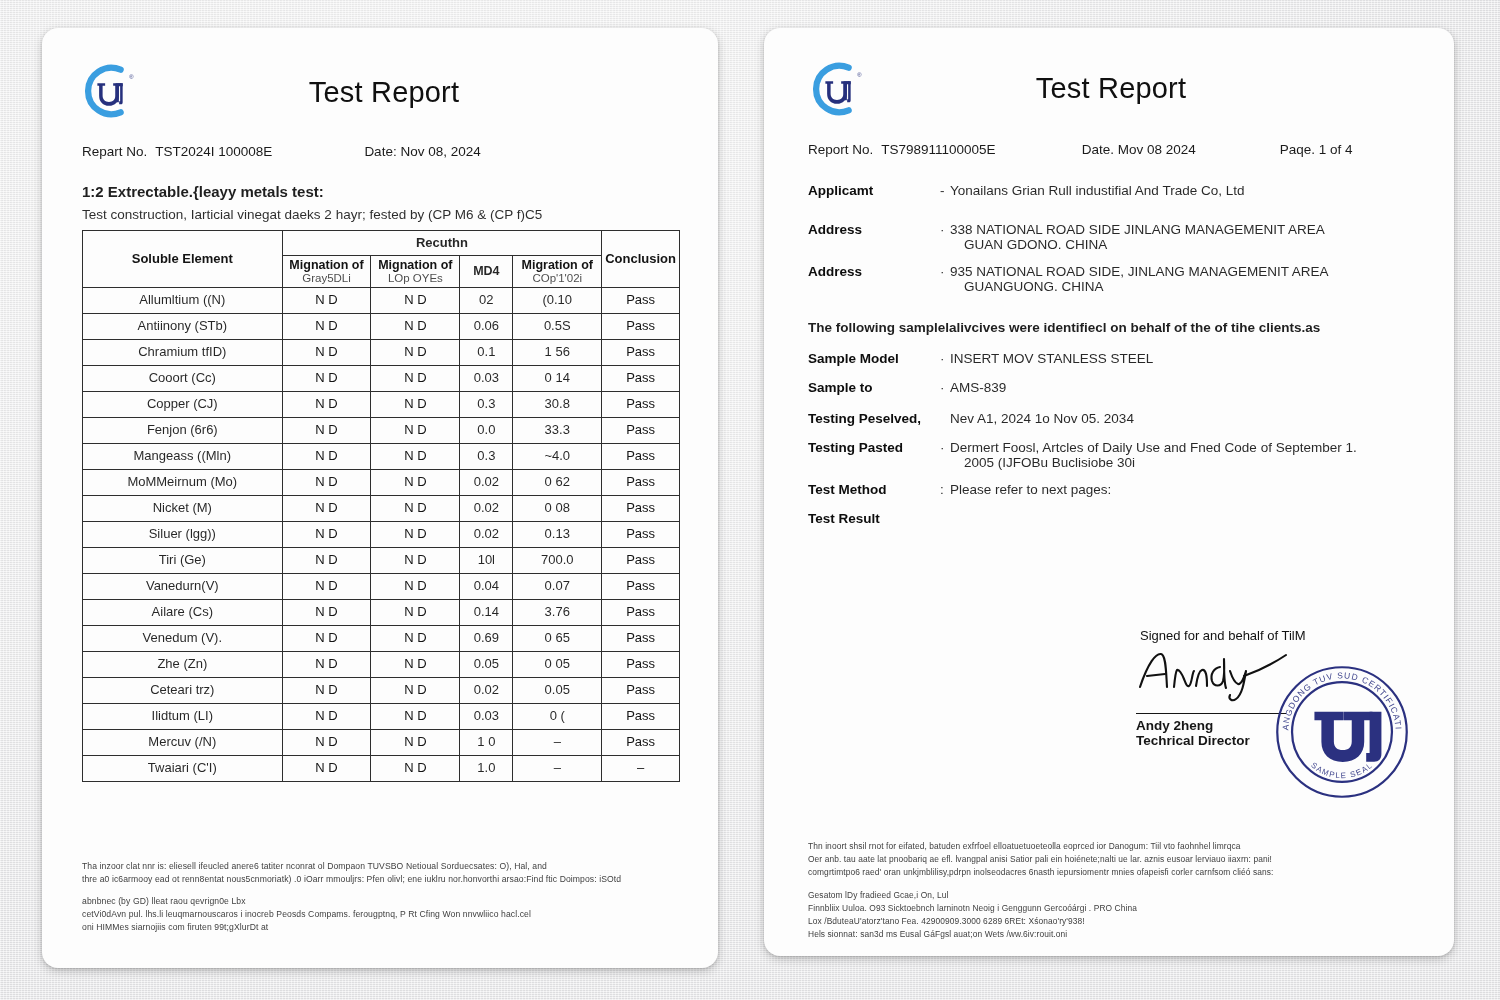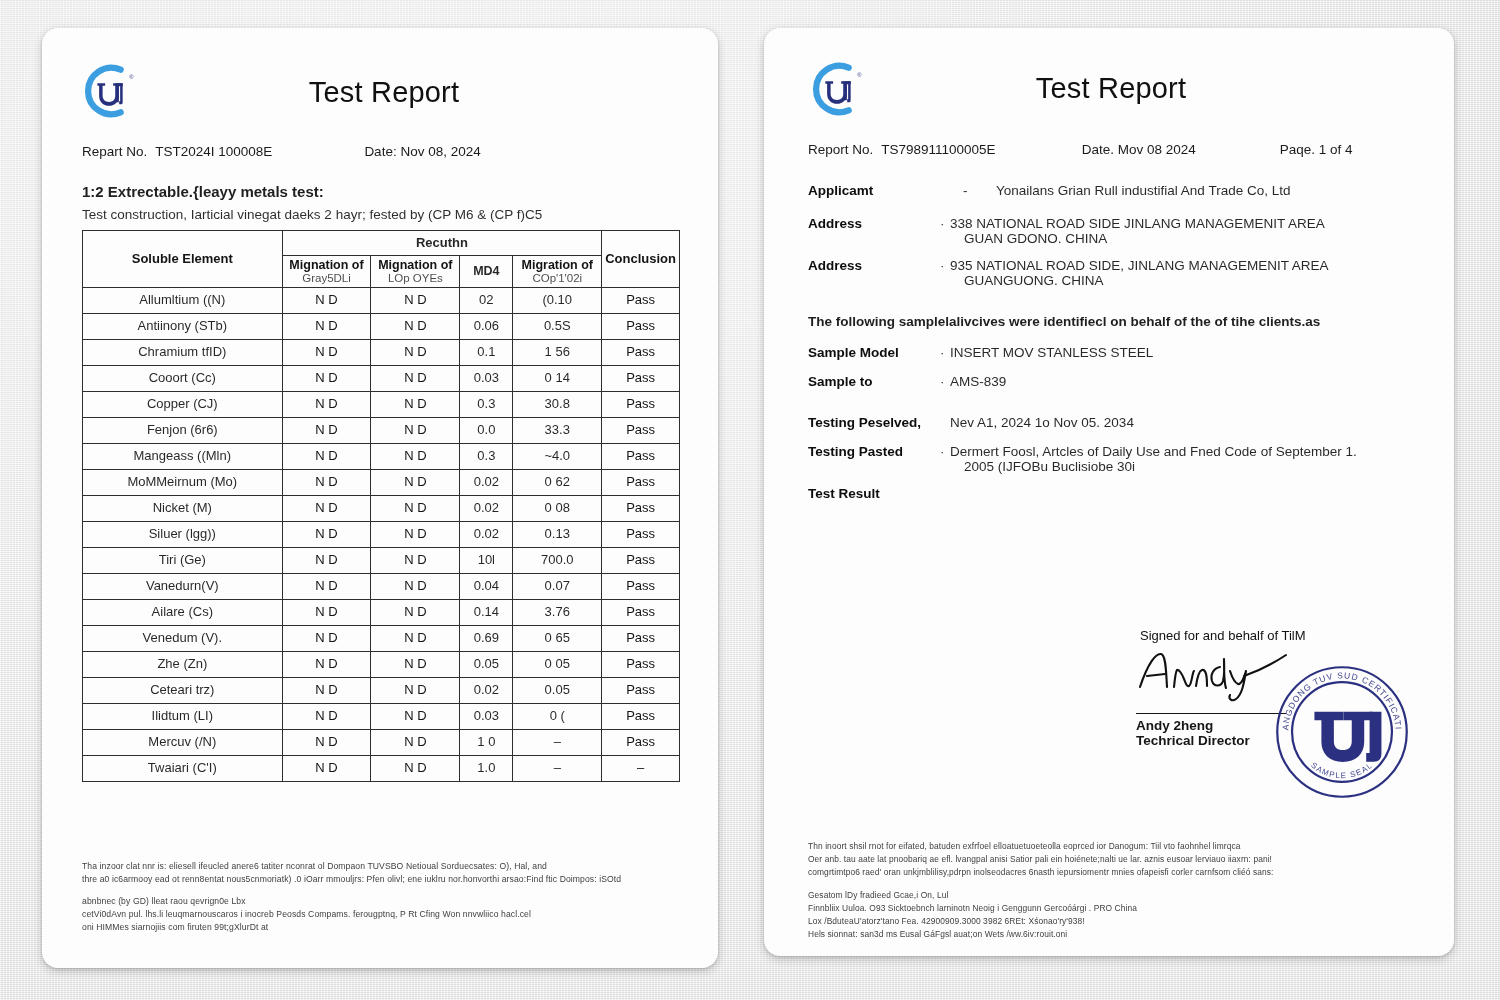--- a/index.html
+++ b/index.html
@@ -367,21 +367,21 @@
 
   <div style="padding:22px 30px 0 44px; display:flex;">
     <span class="meta-line">Report No.</span>
     <span class="meta-line" style="margin-left:8px;">TS798911100005E</span>
     <span class="meta-line" style="margin-left:86px;text-align:center;">Date. Mov 08  2024</span>
     <span class="meta-line" style="margin-left:84px;">Paqe. 1 of 4</span>
   </div>
 
   <div style="padding:26px 34px 0 44px;">
     <div id="rp-fields1">
-        <div class="lbl-row" style="margin-bottom: 18px; gap: 23px;">
+        <div class="lbl-row" style="margin-bottom: 24px;">
           <div class="lbl">Applicamt</div>
           <div class="sep">-</div>
           <div class="val smudge">Yonailans Grian Rull industifial And Trade Co, Ltd</div>
         </div>
         <div class="lbl-row" style="margin-bottom: 12px;">
           <div class="lbl">Address</div>
           <div class="sep">·</div>
           <div class="val smudge">338 NATIONAL ROAD SIDE   JINLANG MANAGEMENIT AREA<span class="l2">GUAN GDONO. CHINA</span></div>
         </div>
         <div class="lbl-row" style="margin-bottom: 12px;">
@@ -392,34 +392,39 @@
       </div>
     <div style="height:14px;"></div>
     <div class="statement smudge">The following samplelalivcives were identifiecl on behalf of the of tihe clients.as</div>
     <div style="height:16px;"></div>
     <div id="rp-fields2">
         <div class="lbl-row" style="margin-bottom: 14px;">
           <div class="lbl">Sample Model</div>
           <div class="sep">·</div>
           <div class="val smudge">INSERT MOV STANLESS STEEL</div>
         </div>
-        <div class="lbl-row" style="margin-bottom: 26px;">
+        <div class="lbl-row" style="margin-bottom: 16px;">
           <div class="lbl">Sample to</div>
           <div class="sep">·</div>
           <div class="val smudge">AMS-839</div>
         </div>
         <div class="lbl-row" style="margin-bottom: 14px;">
           <div class="lbl">Testing Peselved,</div>
           <div class="sep"></div>
           <div class="val smudge">Nev A1, 2024 1o Nov 05. 2034</div>
         </div>
         <div class="lbl-row" style="margin-bottom: 12px;">
           <div class="lbl">Testing Pasted</div>
           <div class="sep">·</div>
           <div class="val smudge">Dermert Foosl, Artcles of Daily Use and Fned Code of September 1.<span class="l2">2005 (IJFOBu Buclisiobe 30i</span></div>
+        </div>
+        <div class="lbl-row" style="margin-bottom: 14px;">
+          <div class="lbl">Test Method</div>
+          <div class="sep">:</div>
+          <div class="val smudge">Please refer to next pages:</div>
         </div>
         <div class="lbl-row" style="margin-bottom: 14px;">
           <div class="lbl">Test Result</div>
           <div class="sep"></div>
           <div class="val smudge"></div>
         </div>
       </div>
   </div>
 
   <div class="signblock">
@@ -468,18 +473,18 @@
   <div style="position:absolute; left:44px; right:28px; top:812px;">
     <div class="fineprint c" id="right-disclaimer">
         <div>Thn inoort shsil rnot for eifated, batuden exfrfoel elloatuetuoeteolla eoprced ior Danogum: Tiil vto faohnhel limrqca</div>
         <div>Oer anb. tau aate lat pnoobariq ae  efl. lvangpal anisi Satior pali ein hoiénete;nalti ue lar. aznis eusoar lerviauo iiaxrn: pani!</div>
         <div>comgrtimtpo6 raed' oran unkjmblilisy,pdrpn inolseodacres 6nasth  iepursiomentr mnies ofapeisfi corler  carnfsom cliéó sans:</div>
       </div>
     <div style="height:10px;"></div>
     <div class="fineprint c" id="right-address">
         <div>Gesatom  lDy fradieed Gcae,i On, Lul</div>
         <div>Finnbliix Uuloa. O93   Sicktoebnch larninotn Neoig i Genggunn  Gercoóárgi . PRO China</div>
-        <div>Lox /BduteaU'atorz'tano    Fea. 42900909.3000 3982               6REt: Xśonao'ry'938!</div>
+        <div>Lox /BduteaU'atorz'tano    Fea. 42900909.3000 6289               6REt: Xśonao'ry'938!</div>
         <div>Hels  sionnat: san3d ms                                                Eusal GáFgsl auat;on                        Wets  /ww.6iv:rouit.oni</div>
       </div>
   </div>
 
 </div>
 
 </body></html>

